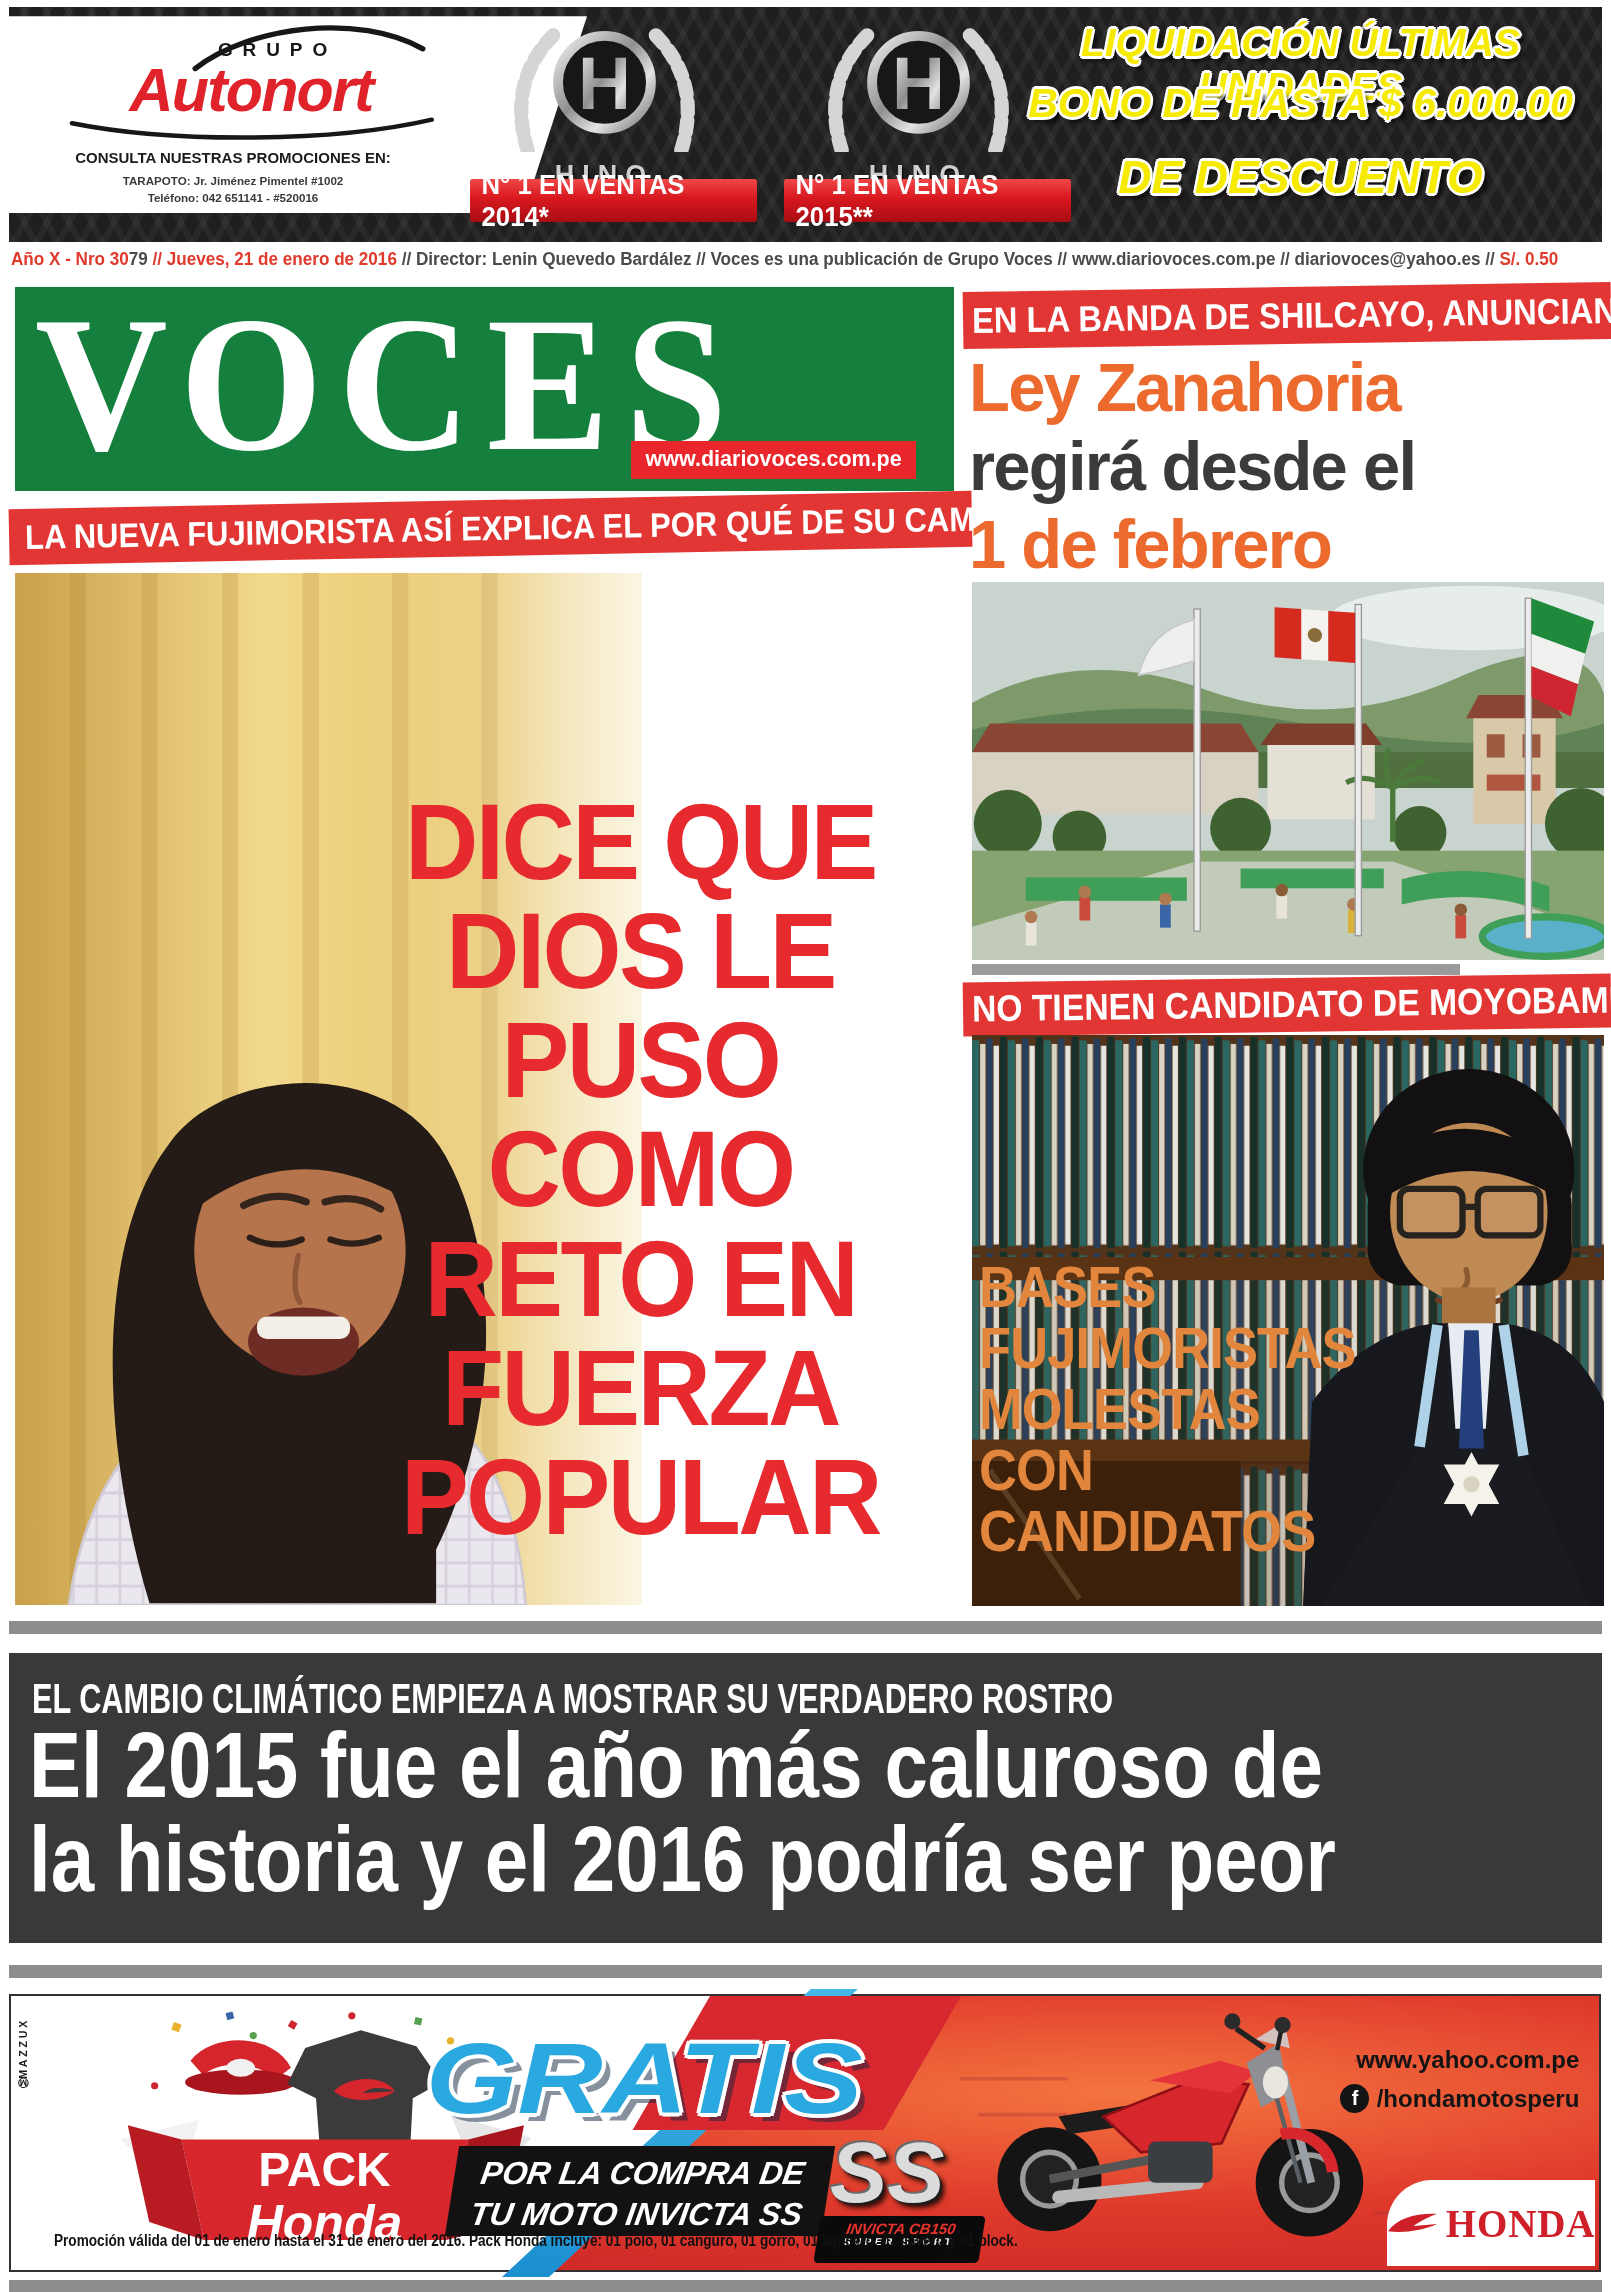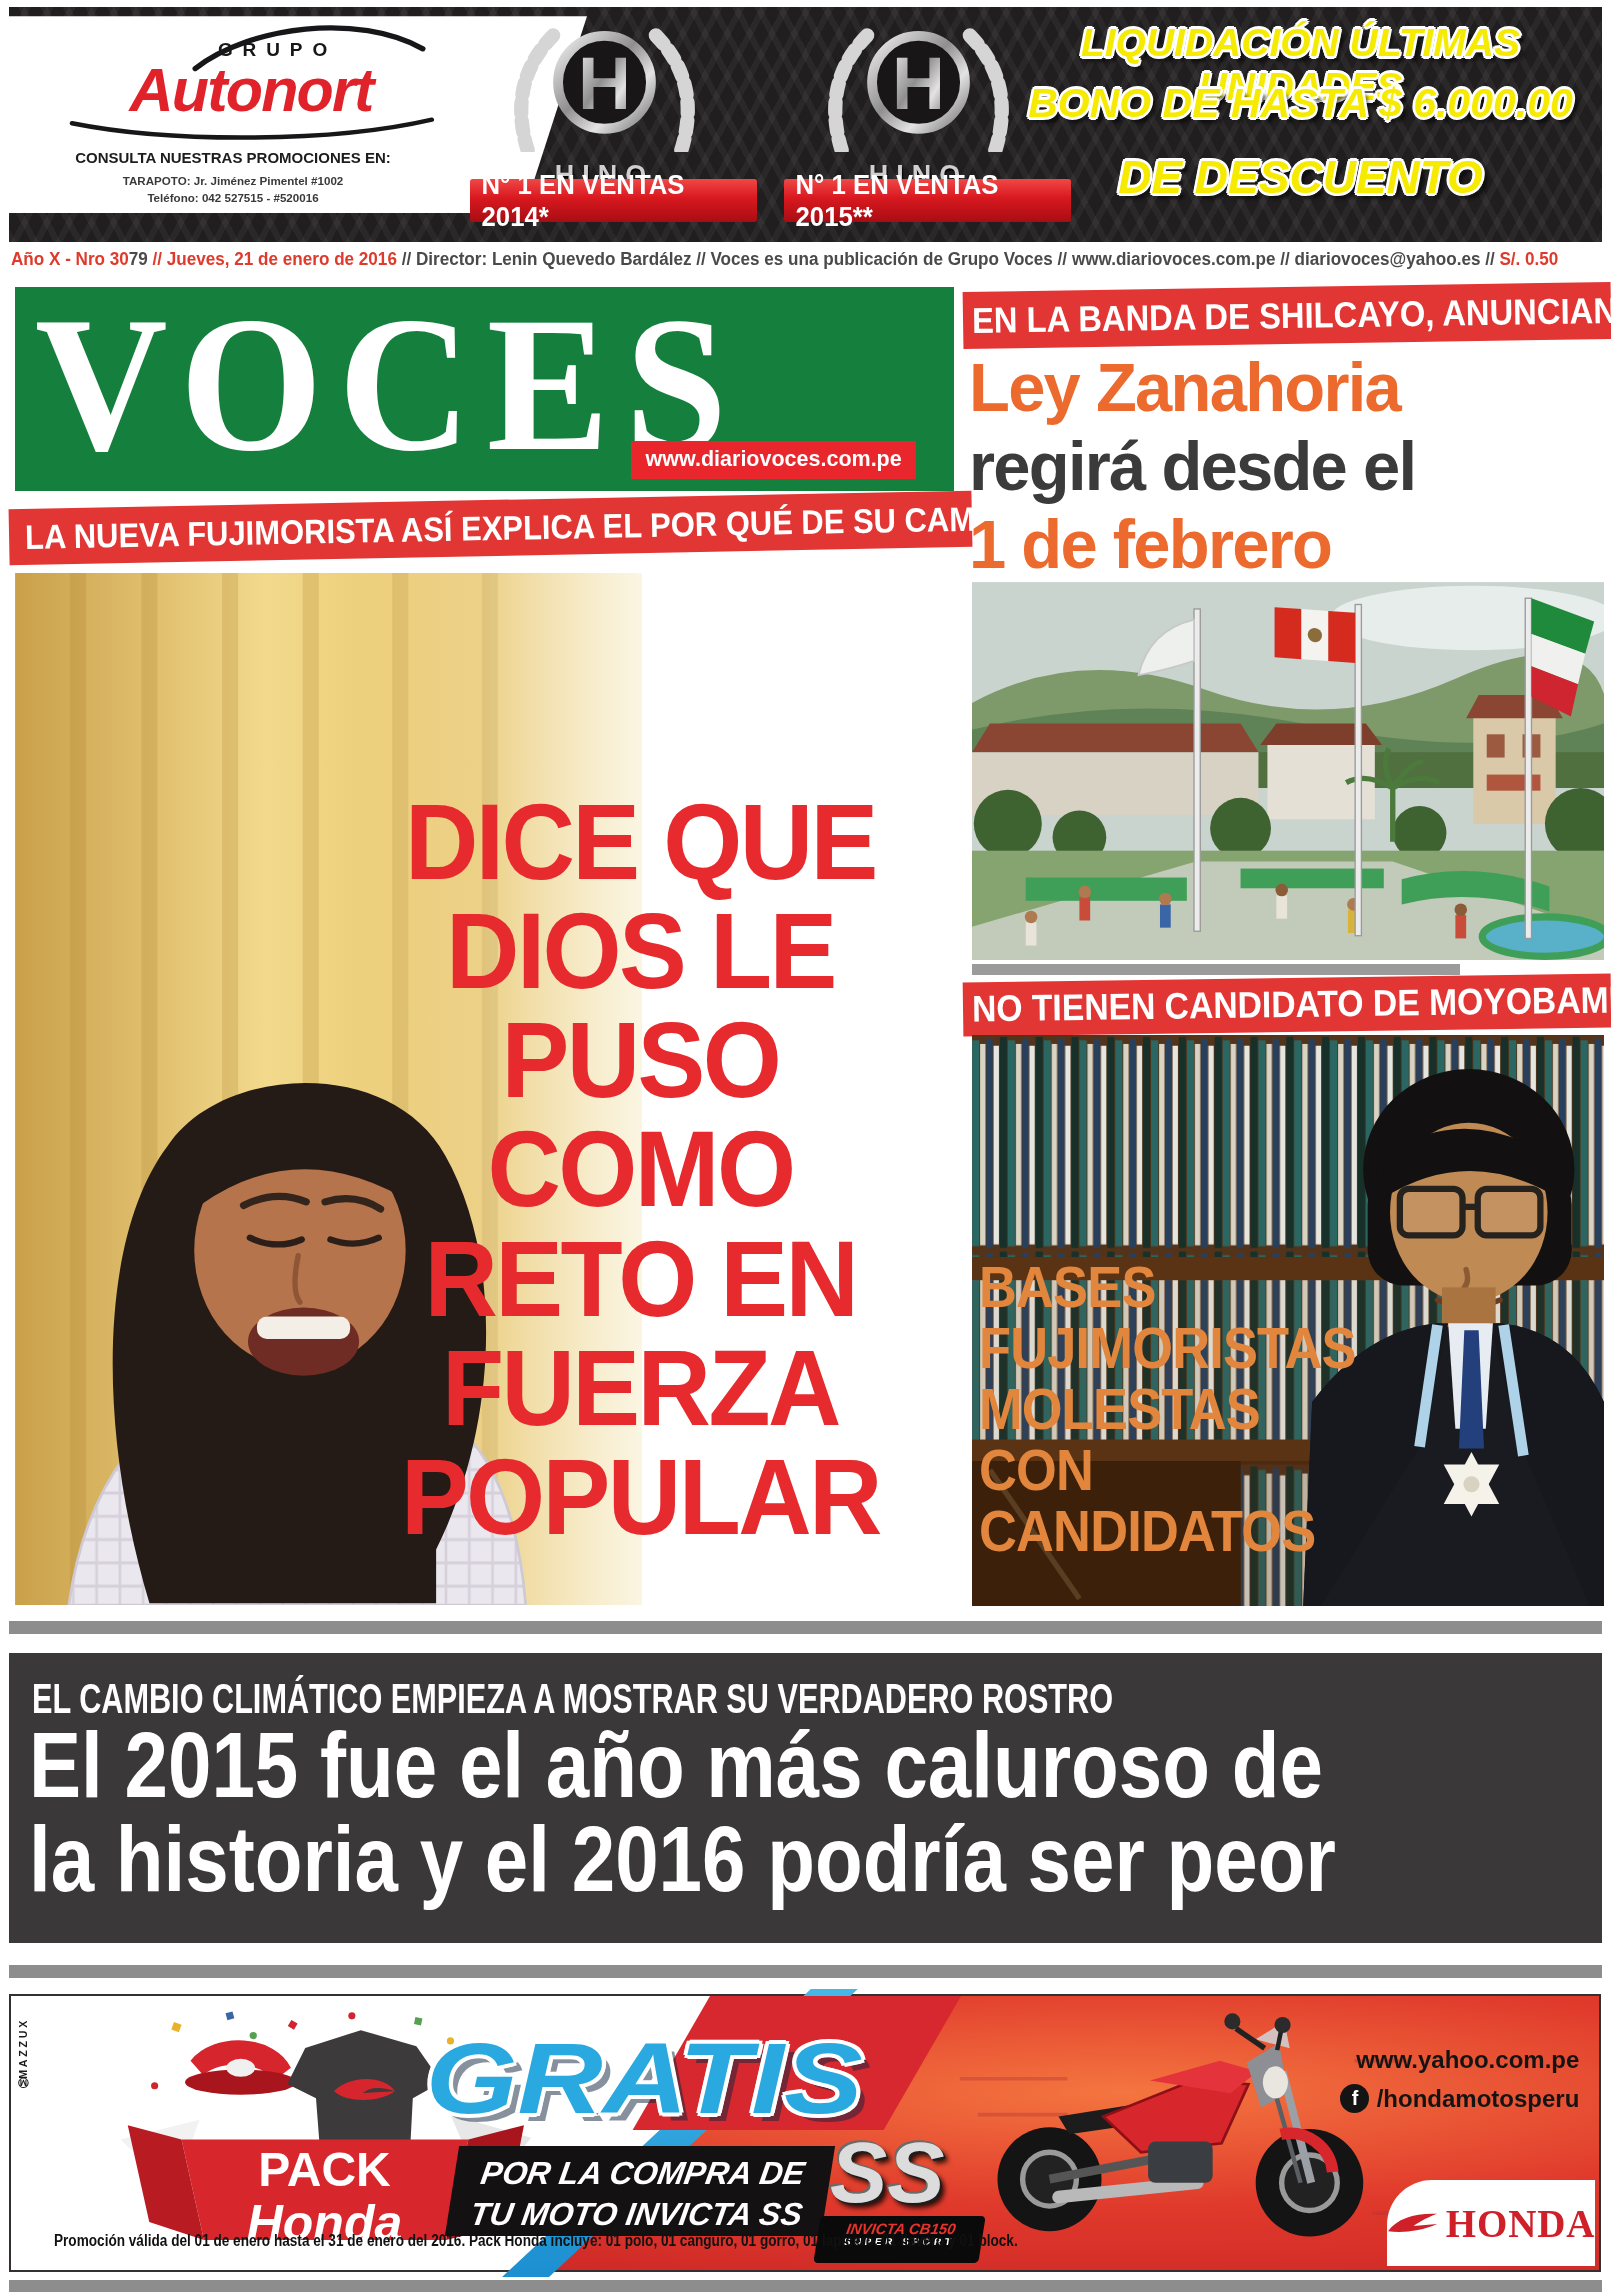--- a/index.html
+++ b/index.html
@@ -117,21 +117,21 @@
       <svg class="abs" style="left:179px;top:3.6px" width="242" height="54" viewBox="0 0 270 60">
         <path d="M8,54 C70,6 190,-8 262,32" stroke="#17171a" stroke-width="6" fill="none" stroke-linecap="round"></path>
       </svg>
       <div class="grupo">GRUPO</div>
       <div class="autonort">Autonort</div>
       <svg class="abs" style="left:54px;top:100px" width="376" height="27" viewBox="0 0 420 30">
         <path d="M10,8 C120,30 300,30 412,4" stroke="#17171a" stroke-width="5" fill="none" stroke-linecap="round"></path>
       </svg>
       <div class="consulta">CONSULTA NUESTRAS PROMOCIONES EN:</div>
       <div class="addr" style="top:158px">TARAPOTO: Jr. Jiménez Pimentel #1002</div>
-      <div class="addr" style="top:175px">Teléfono: 042 527515 - #520016</div>
+      <div class="addr" style="top:175px">Teléfono: 042 651141 - #520016</div>
     </div>
 
     <div class="hino-emblem" style="left:488px">
       <svg width="215" height="134" viewBox="0 0 240 150">
         <defs>
           <linearGradient id="silv" x1="0" y1="0" x2="1" y2="1">
             <stop offset="0" stop-color="#f2f2f2"></stop>
               <stop offset=".45" stop-color="#8f8f8f"></stop>
             <stop offset=".7" stop-color="#e3e3e3"></stop>
               <stop offset="1" stop-color="#6f6f6f"></stop>

